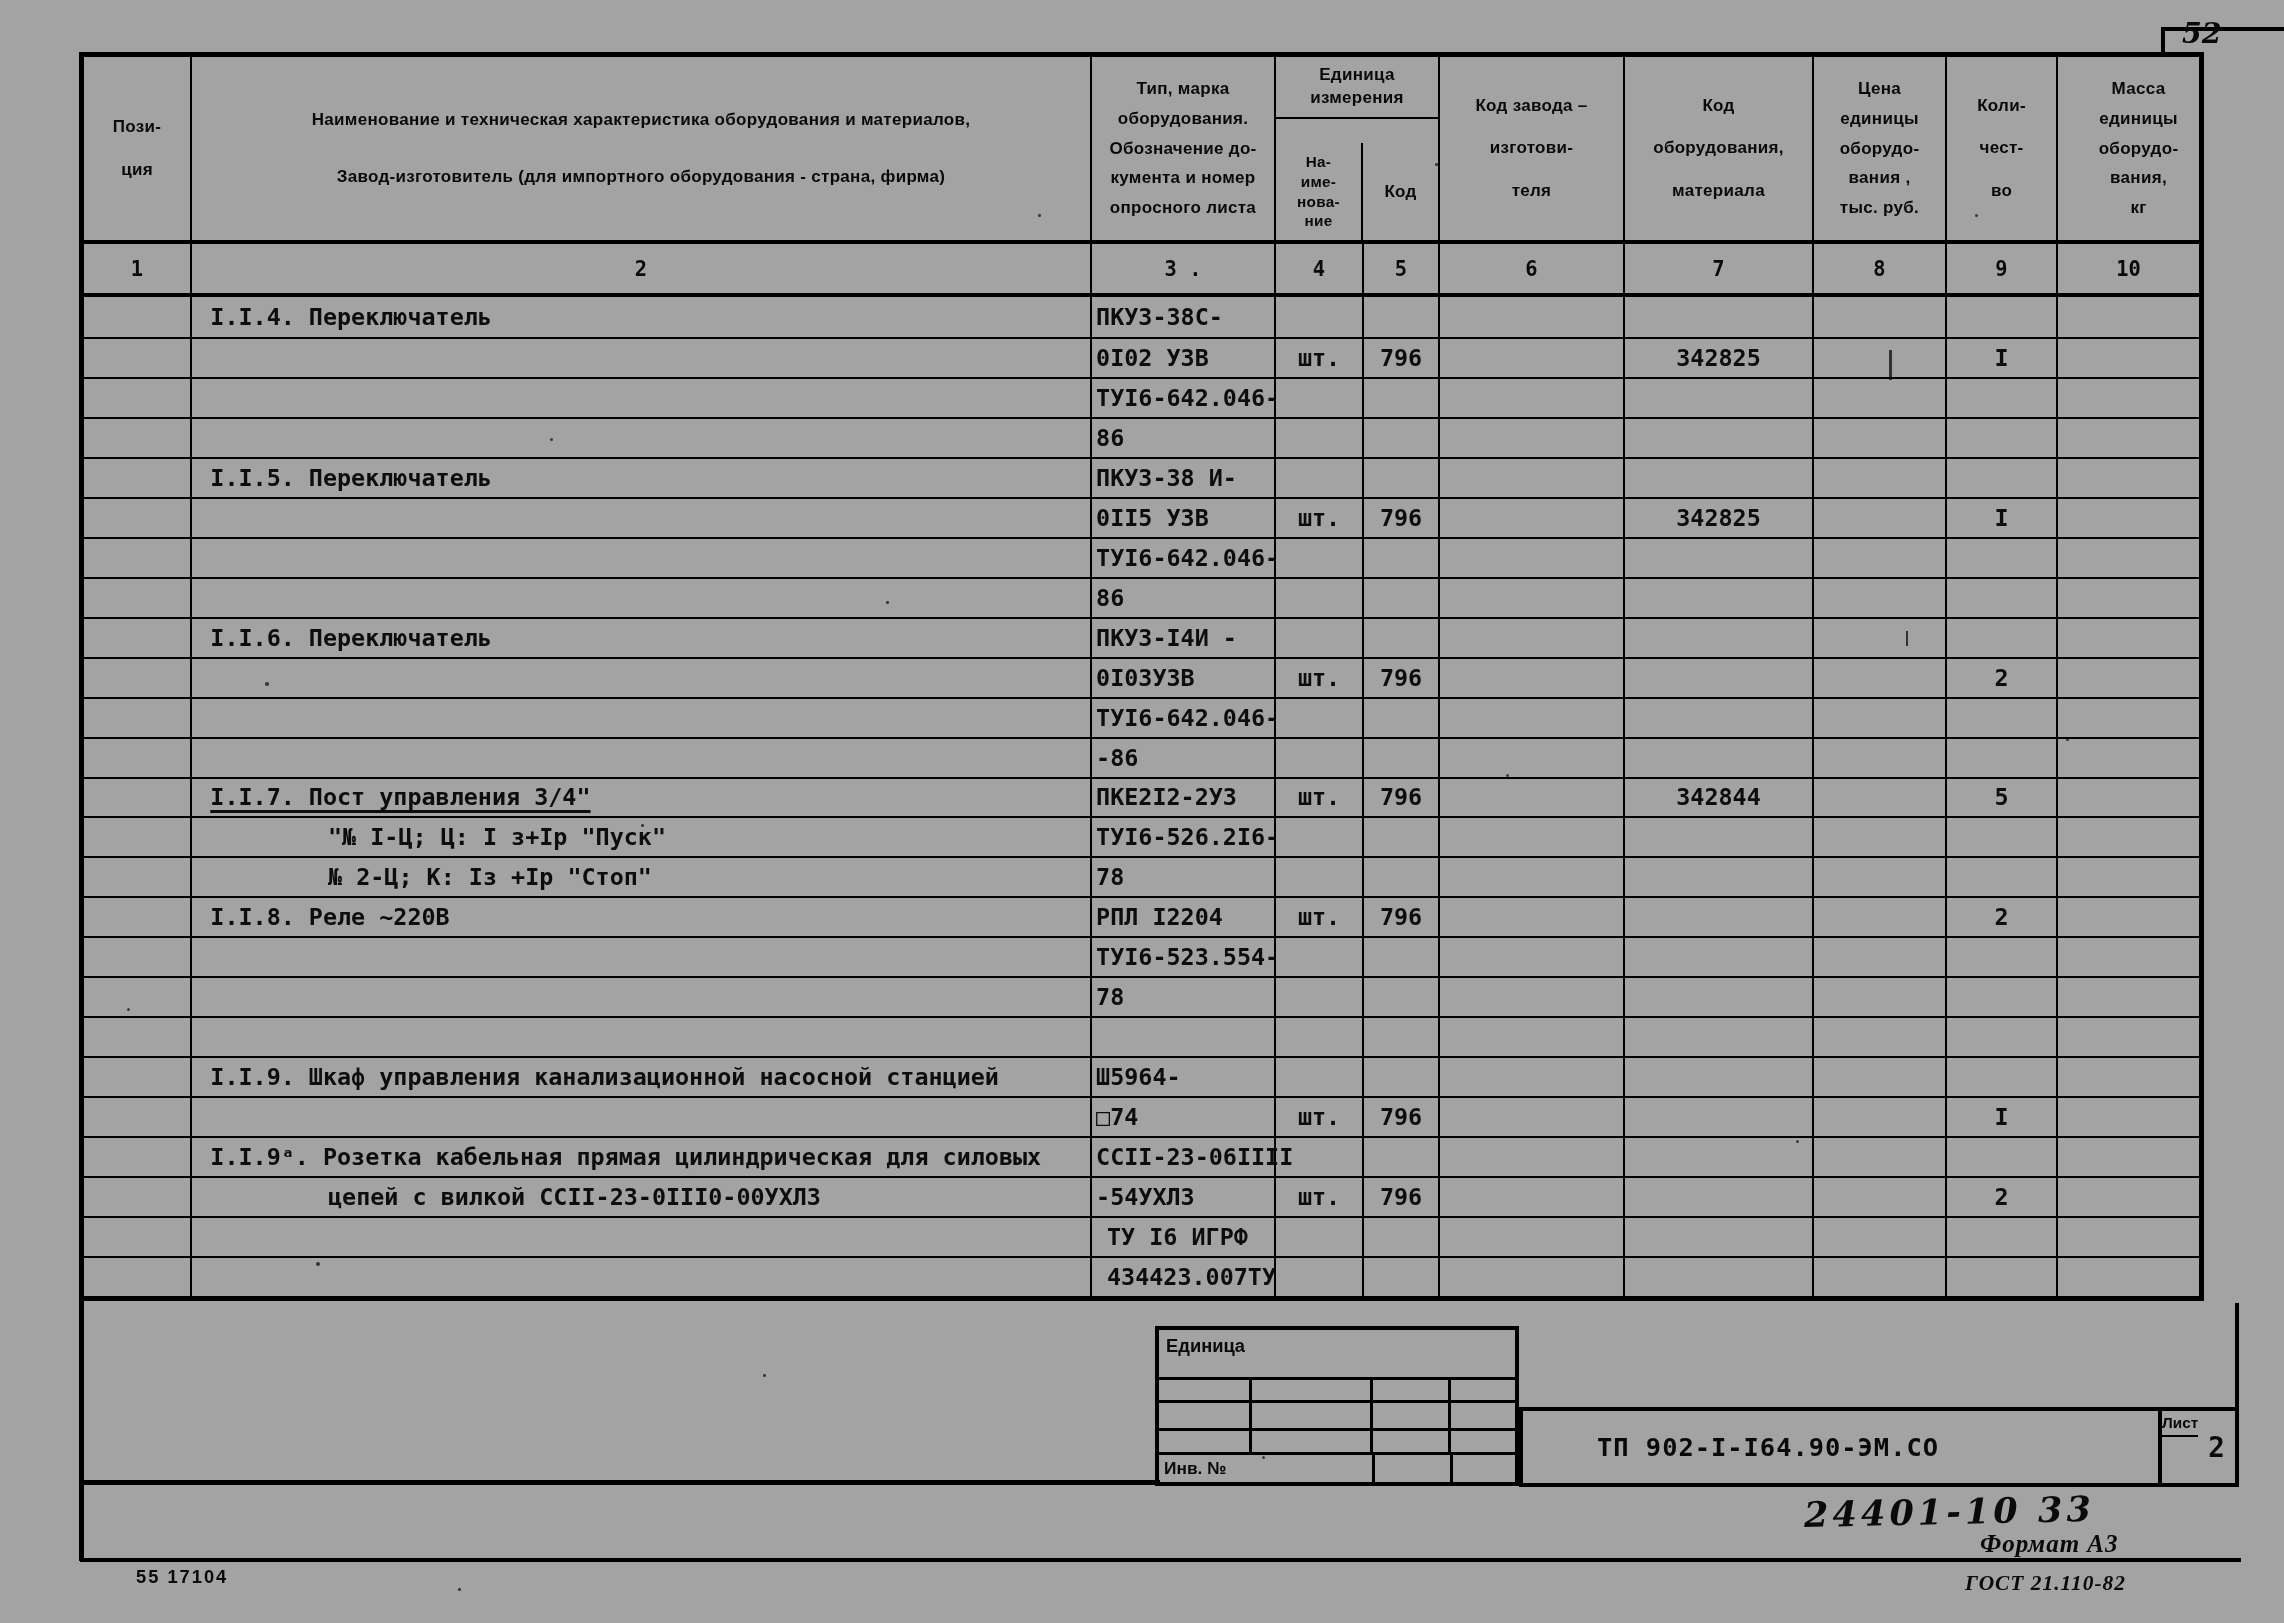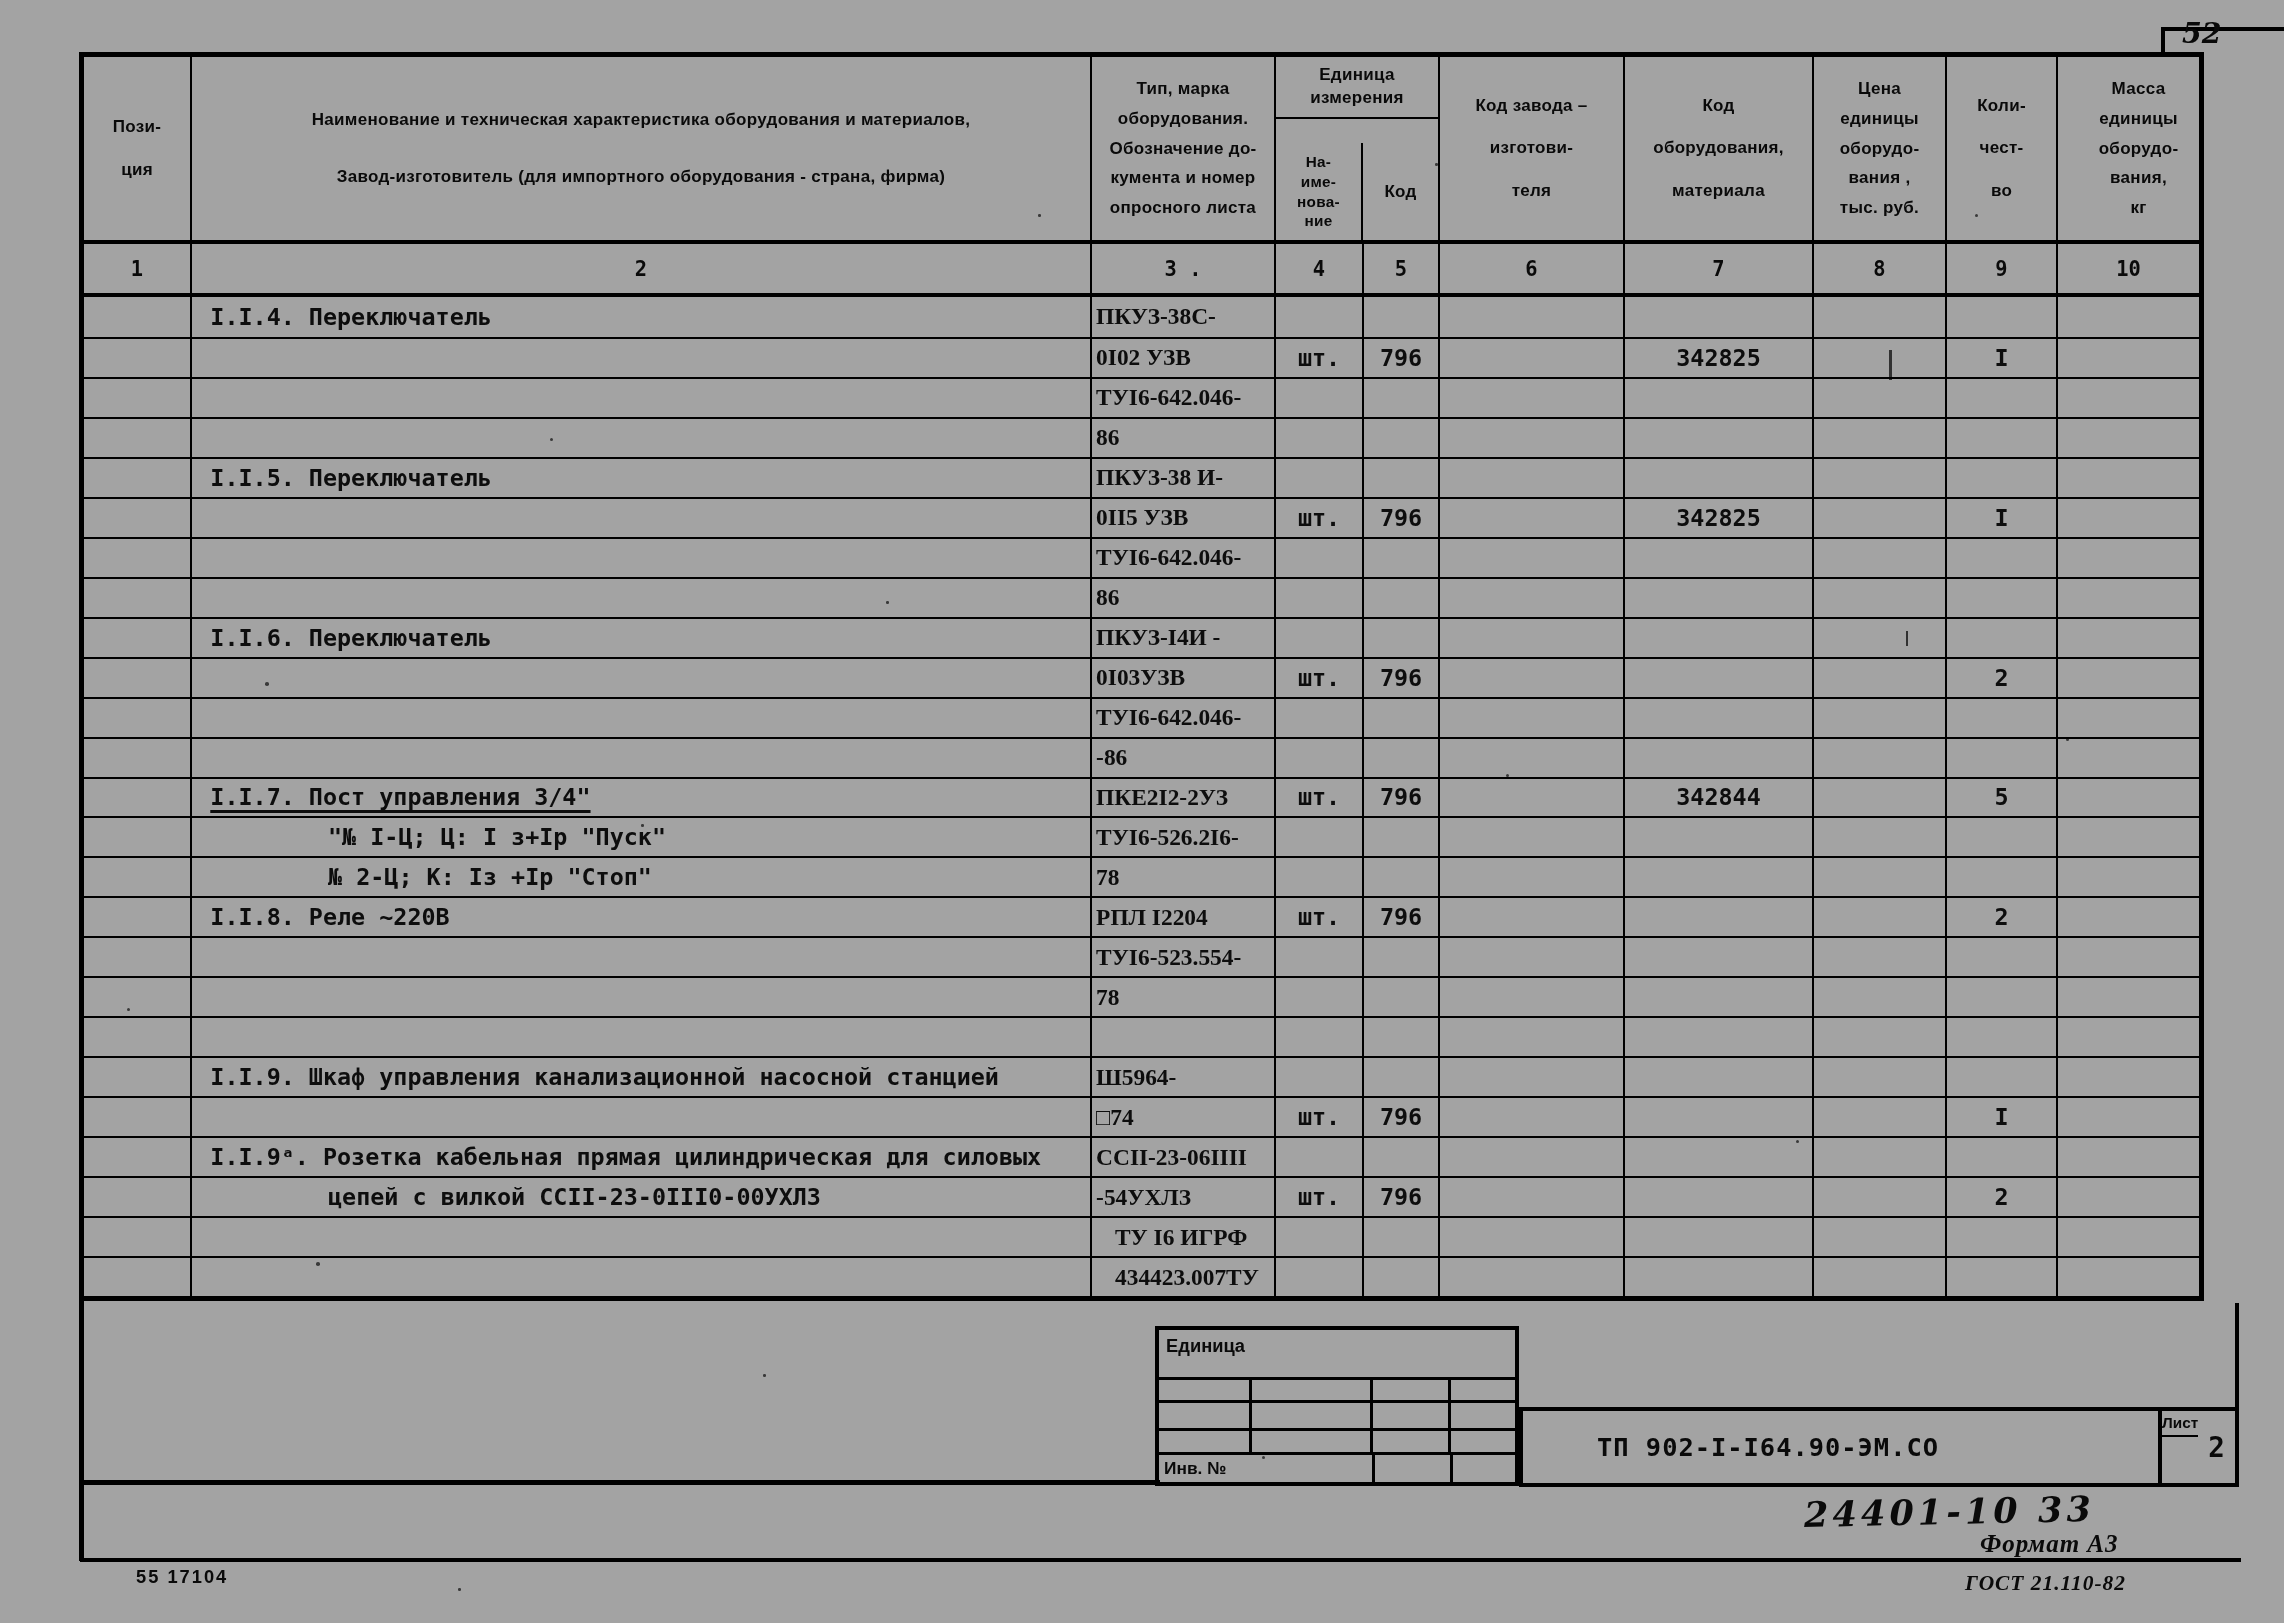--- a/index.html
+++ b/index.html
@@ -48,24 +48,24 @@
   }
   .cell{
     border-right:2px solid #000; border-top:2px solid #000; box-sizing:border-box;
     display:flex; align-items:center; justify-content:center;
     font-family:"DejaVu Sans Mono", monospace; font-size:23.4px; font-weight:700;
     white-space:nowrap; overflow:visible; color:#0d0d0d;
   }
   .cell.r0{border-top:none;}
   .cell.clast{border-right:none;}
   .cell.cc1{justify-content:flex-start; padding-left:18.3px;}
-  .cell.cc2{justify-content:flex-start; padding-left:4.1px;font-family:Liberation Serif, serif;}
+  .cell.cc2{justify-content:flex-start; padding-left:4.1px;}
   .cell.indent{padding-left:136px;}
   .cell.uline{text-decoration:underline; text-decoration-thickness:2.5px; text-underline-offset:5.1px;}
-  .cell.pad2{padding-left:23px;}
+  .cell.pad2{padding-left:15px;}
   
   .vline-left{position:absolute; left:79px; top:1301px; width:4.6px; height:260px; background:#000;}
   .hline-mid{position:absolute; left:79px; top:1480px; width:1081px; height:4.6px; background:#000;}
   .vline-right{position:absolute; left:2235px; top:1303px; width:4.1px; height:108px; background:#000;}
   .frame-bottom{position:absolute; left:80px; top:1558px; width:2161px; height:3.6px; background:#000;}
   
   #binding-box{
     position:absolute; left:1155px; top:1326px; width:364px; height:160px;
     border:4.1px solid #000; box-sizing:border-box; display:flex; flex-direction:column;
   }

